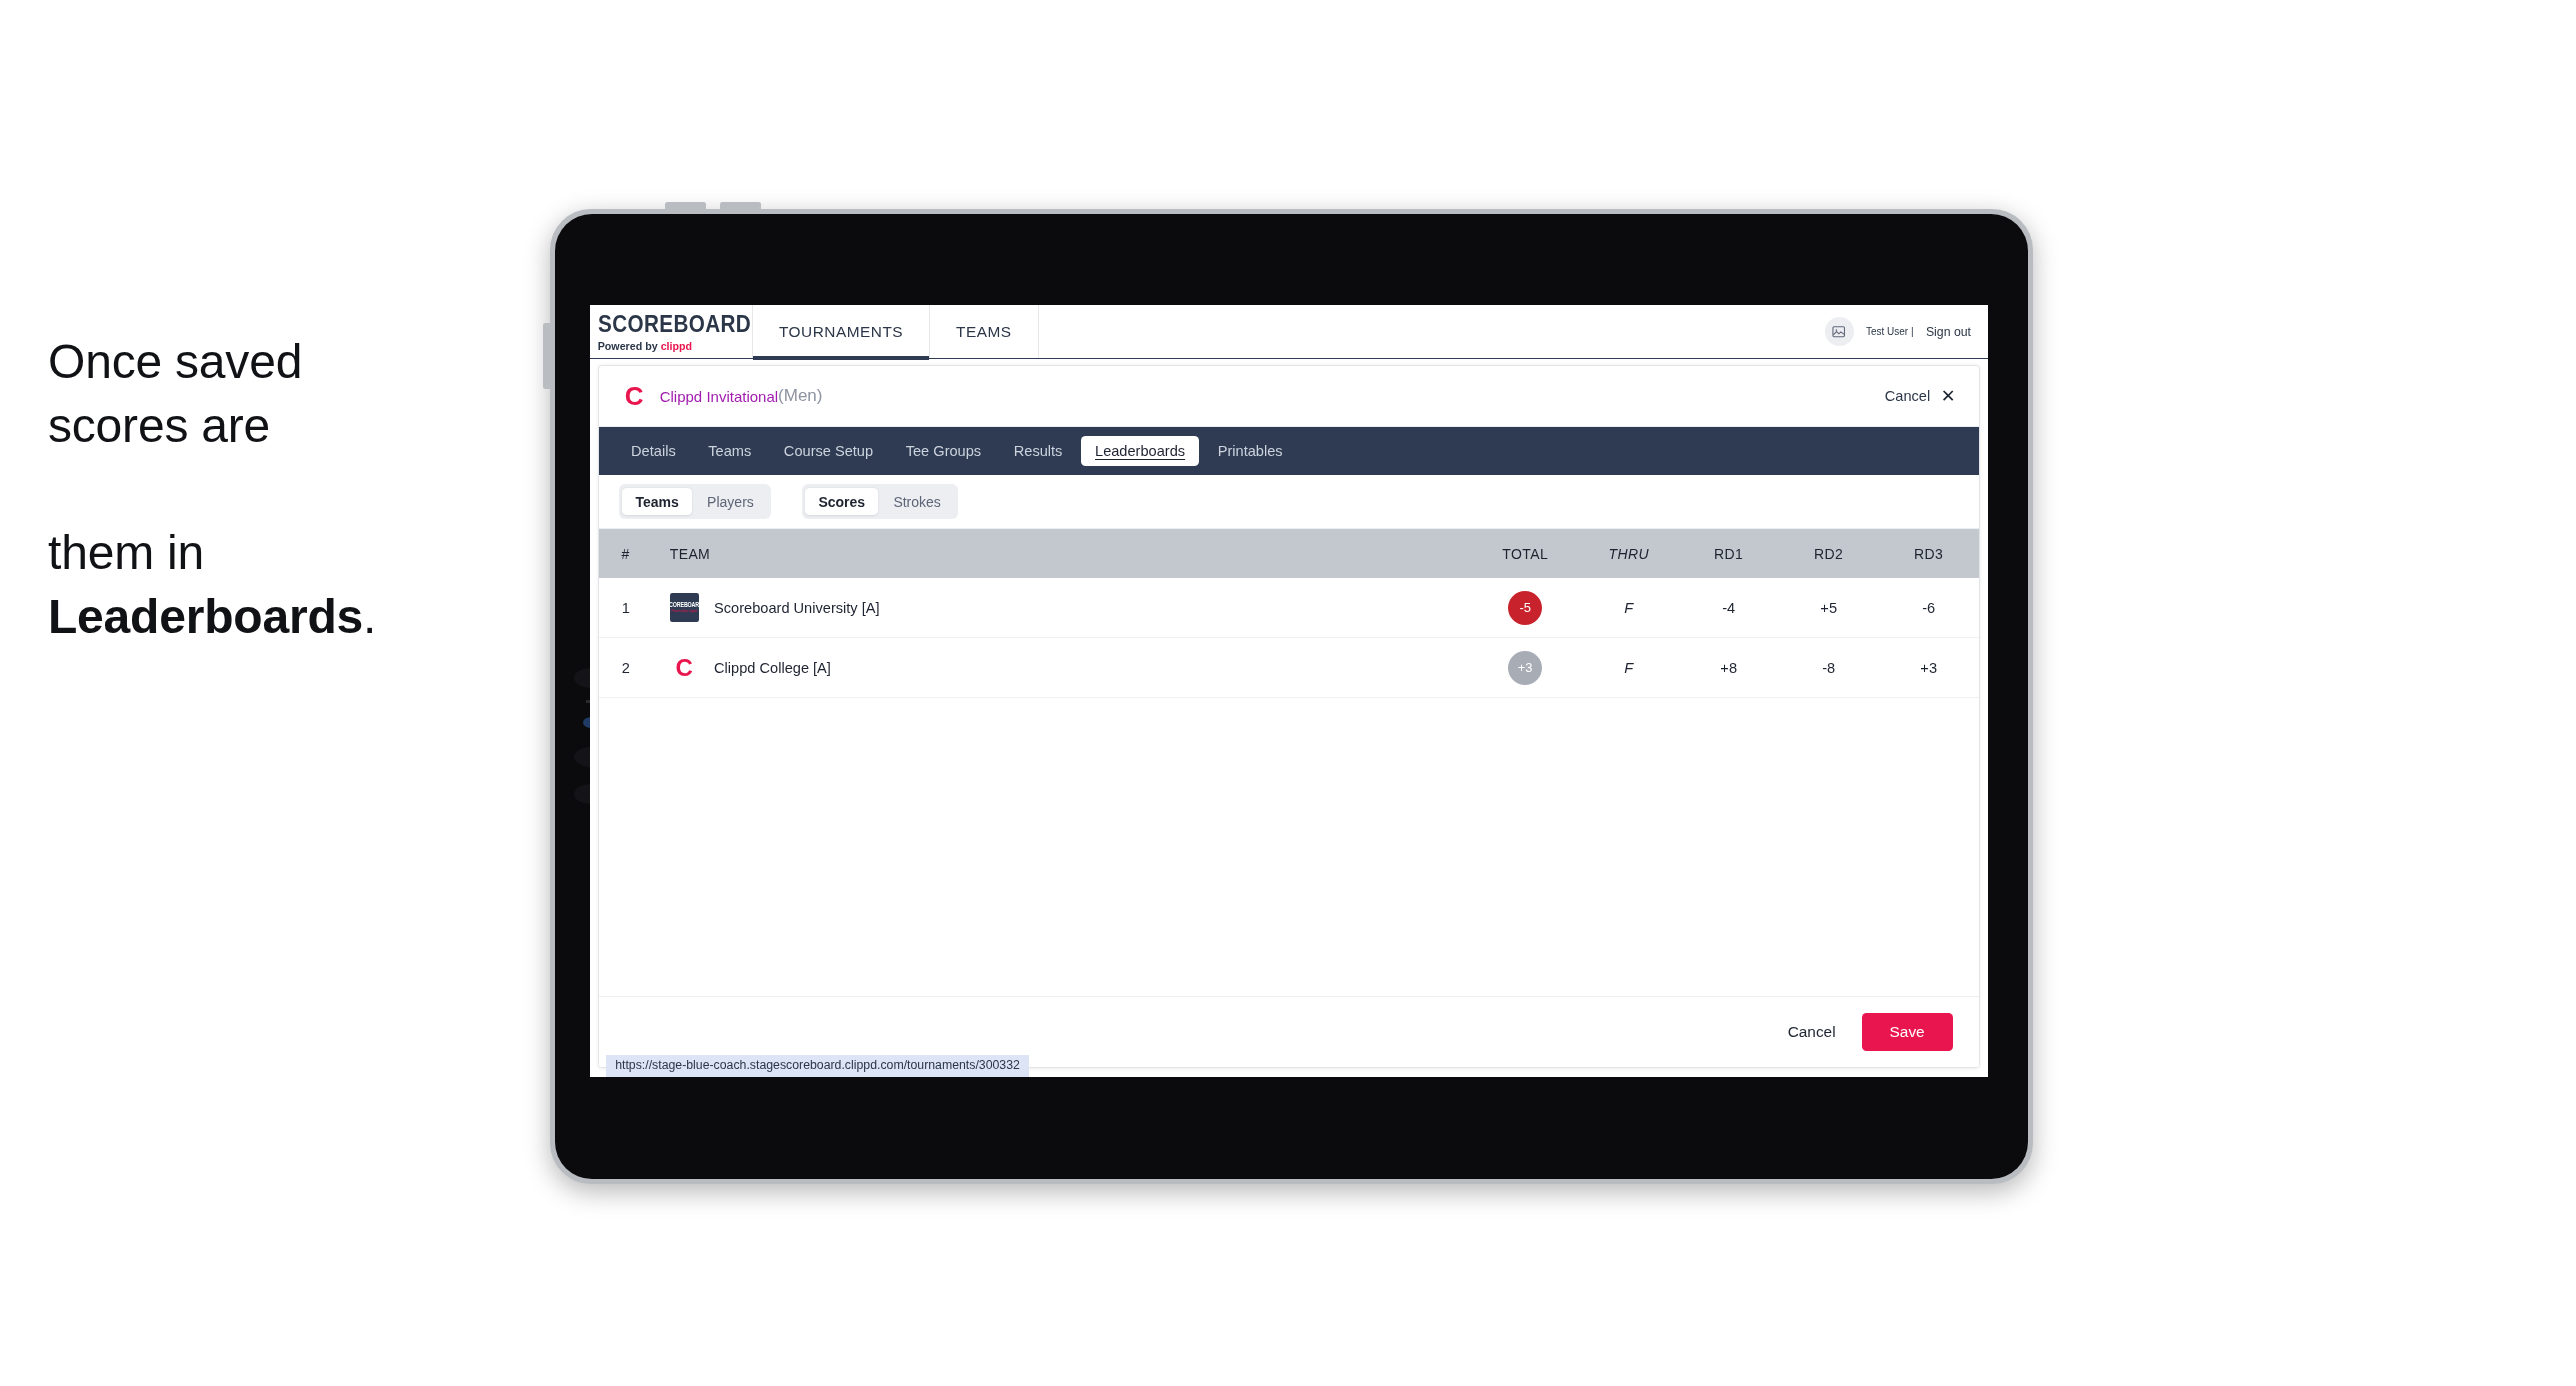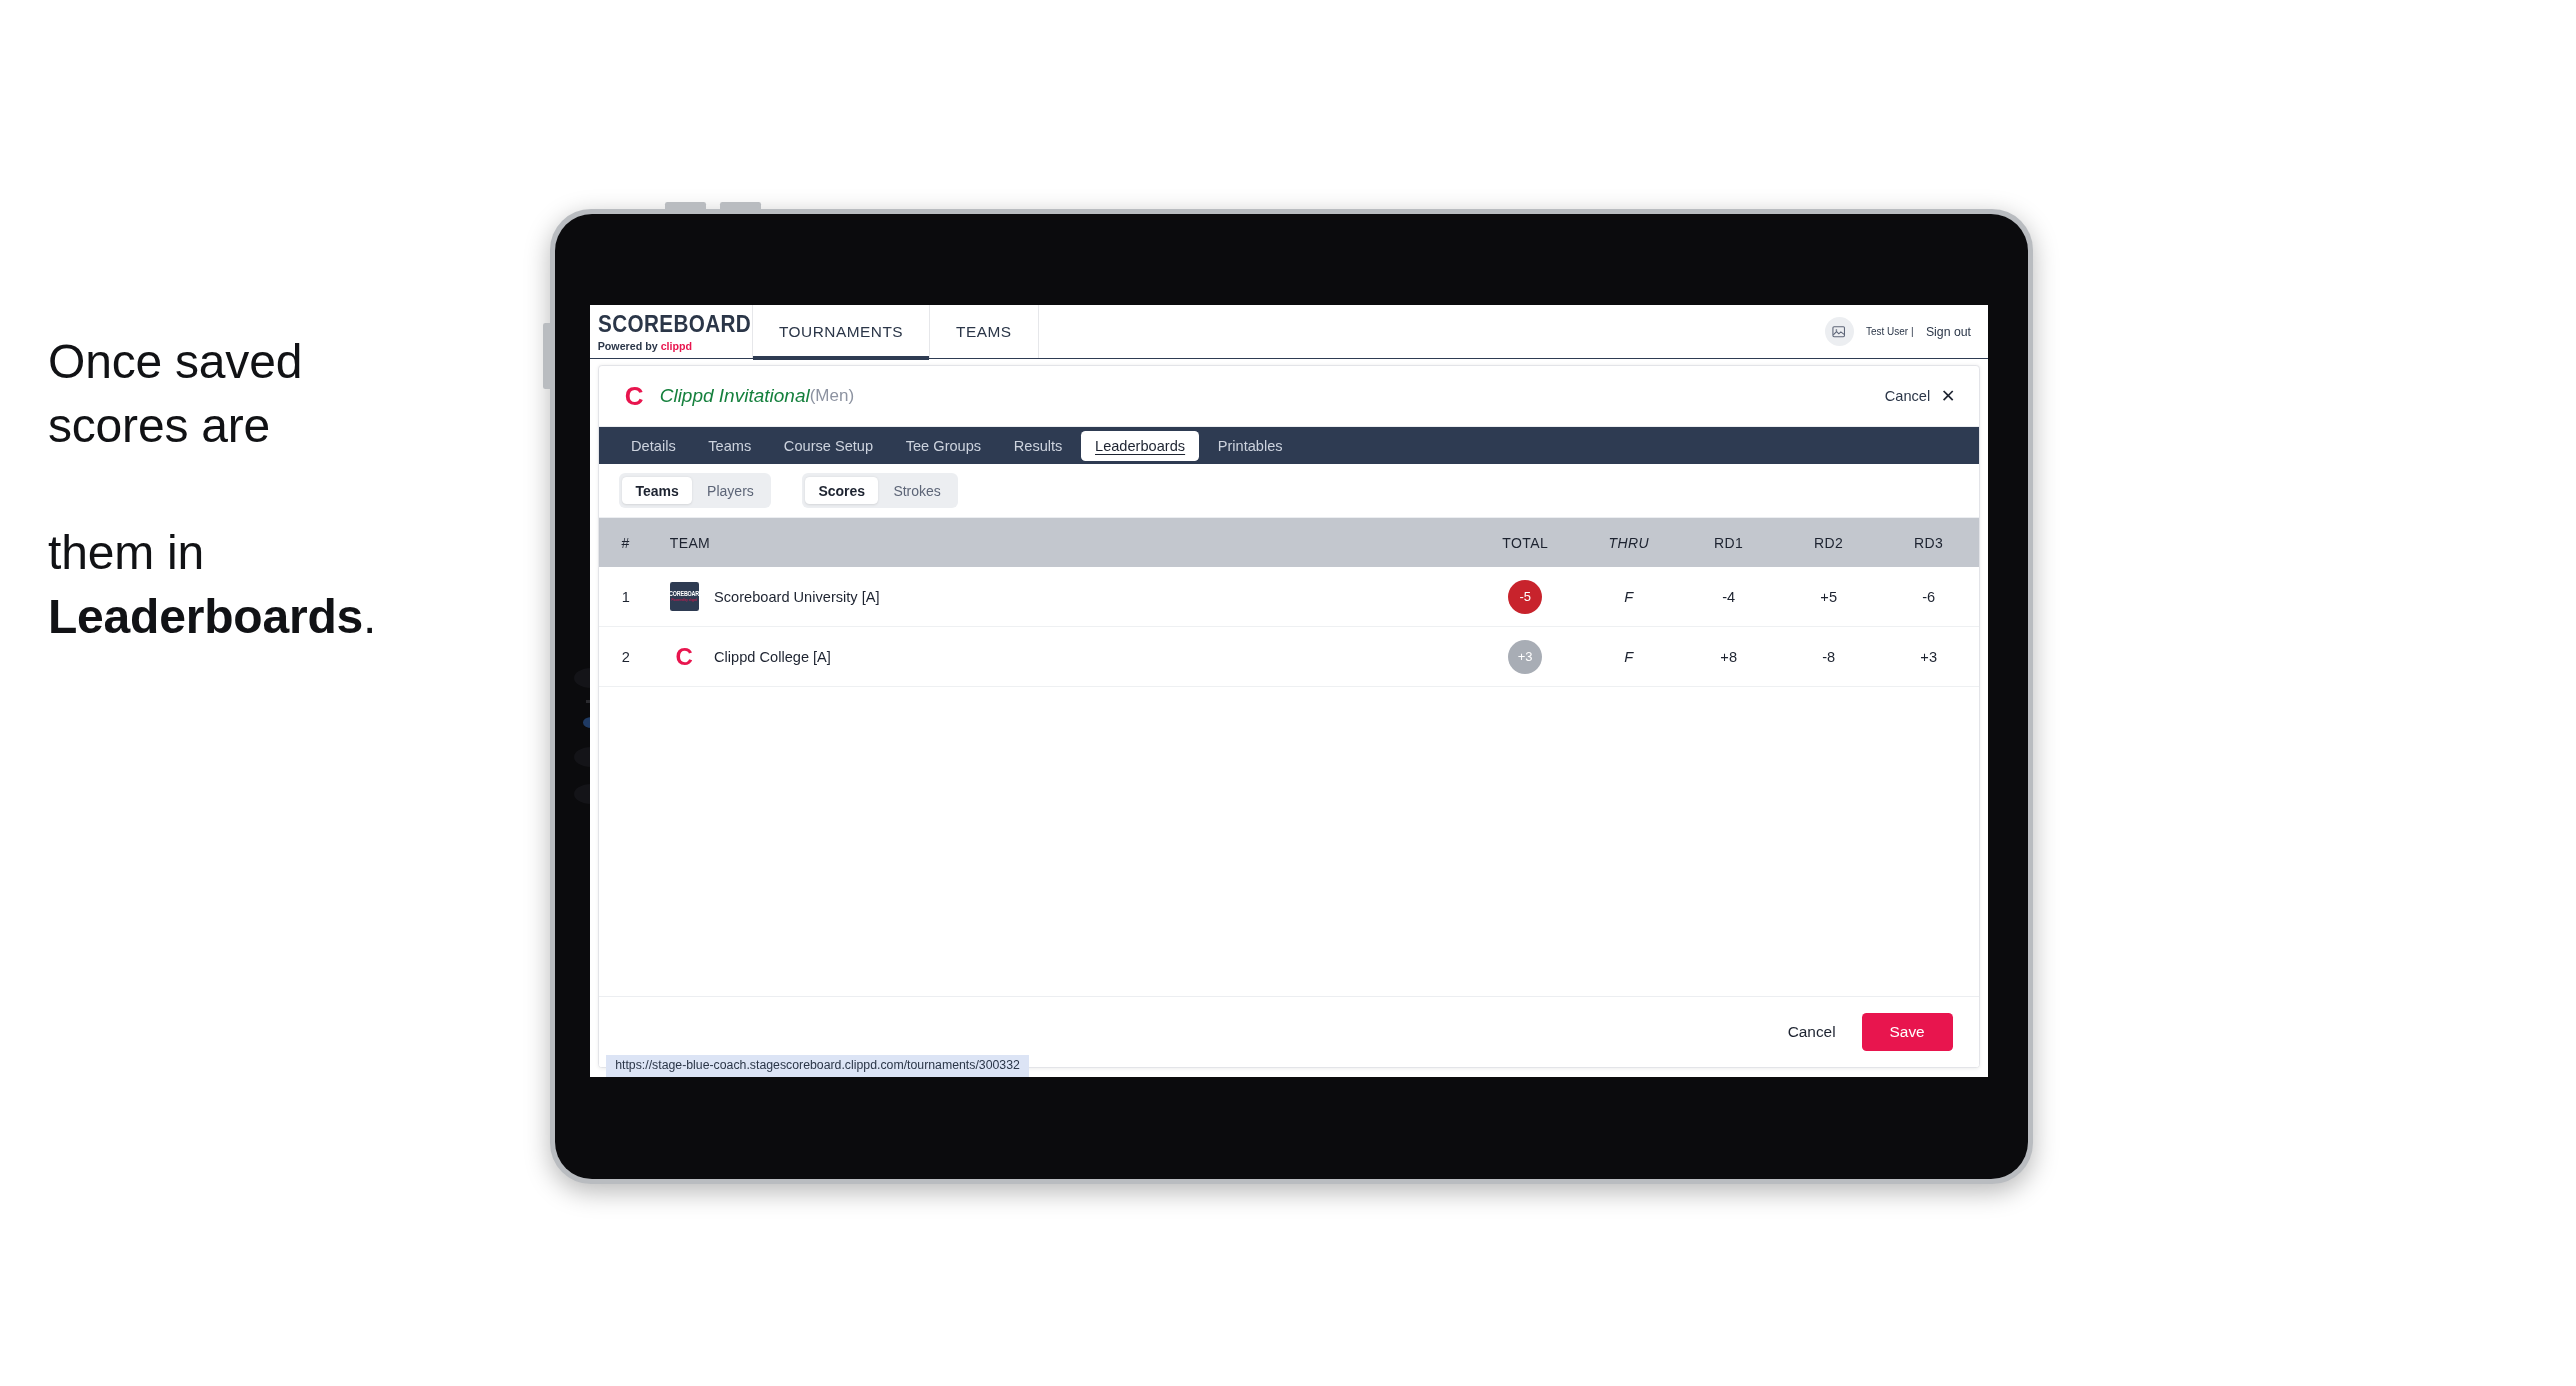--- a/index.html
+++ b/index.html
@@ -173,29 +173,29 @@
     padding: 0 23px 0 26px;
     border-bottom: 0.8px solid #eceef1;
   }
   #tourn-logo {
     font-size: 26px;
     font-weight: bold;
     color: #e8154e;
     width: 35px;
     font-family: "Liberation Sans", sans-serif;
   }
-  #tourn-name { font-size: 19px; color: #15803d; font-style: italic; }
+  #tourn-name { font-size: 15px; color: #a21caf; }
   #tourn-gender { font-size: 17px; color: #8d93a1; margin-left: 0; }
   #title-spacer { flex: 1; }
   #cancel-top { font-size: 14.6px; color: #2b3648; cursor: pointer; }
   #cancel-x { font-size: 17.7px; color: #1d2330; margin-left: 10.7px; cursor: pointer; font-weight: 500;}
 
   
   #nav {
-    height: 37px;
+    height: 48px;
     background: #2e3b52;
     display: flex;
     align-items: center;
     padding-left: 18.4px;
     gap: 4.6px;
   }
   .nav-item {
     font-size: 14.6px;
     color: #cdd3de;
     padding: 7px 14px;

